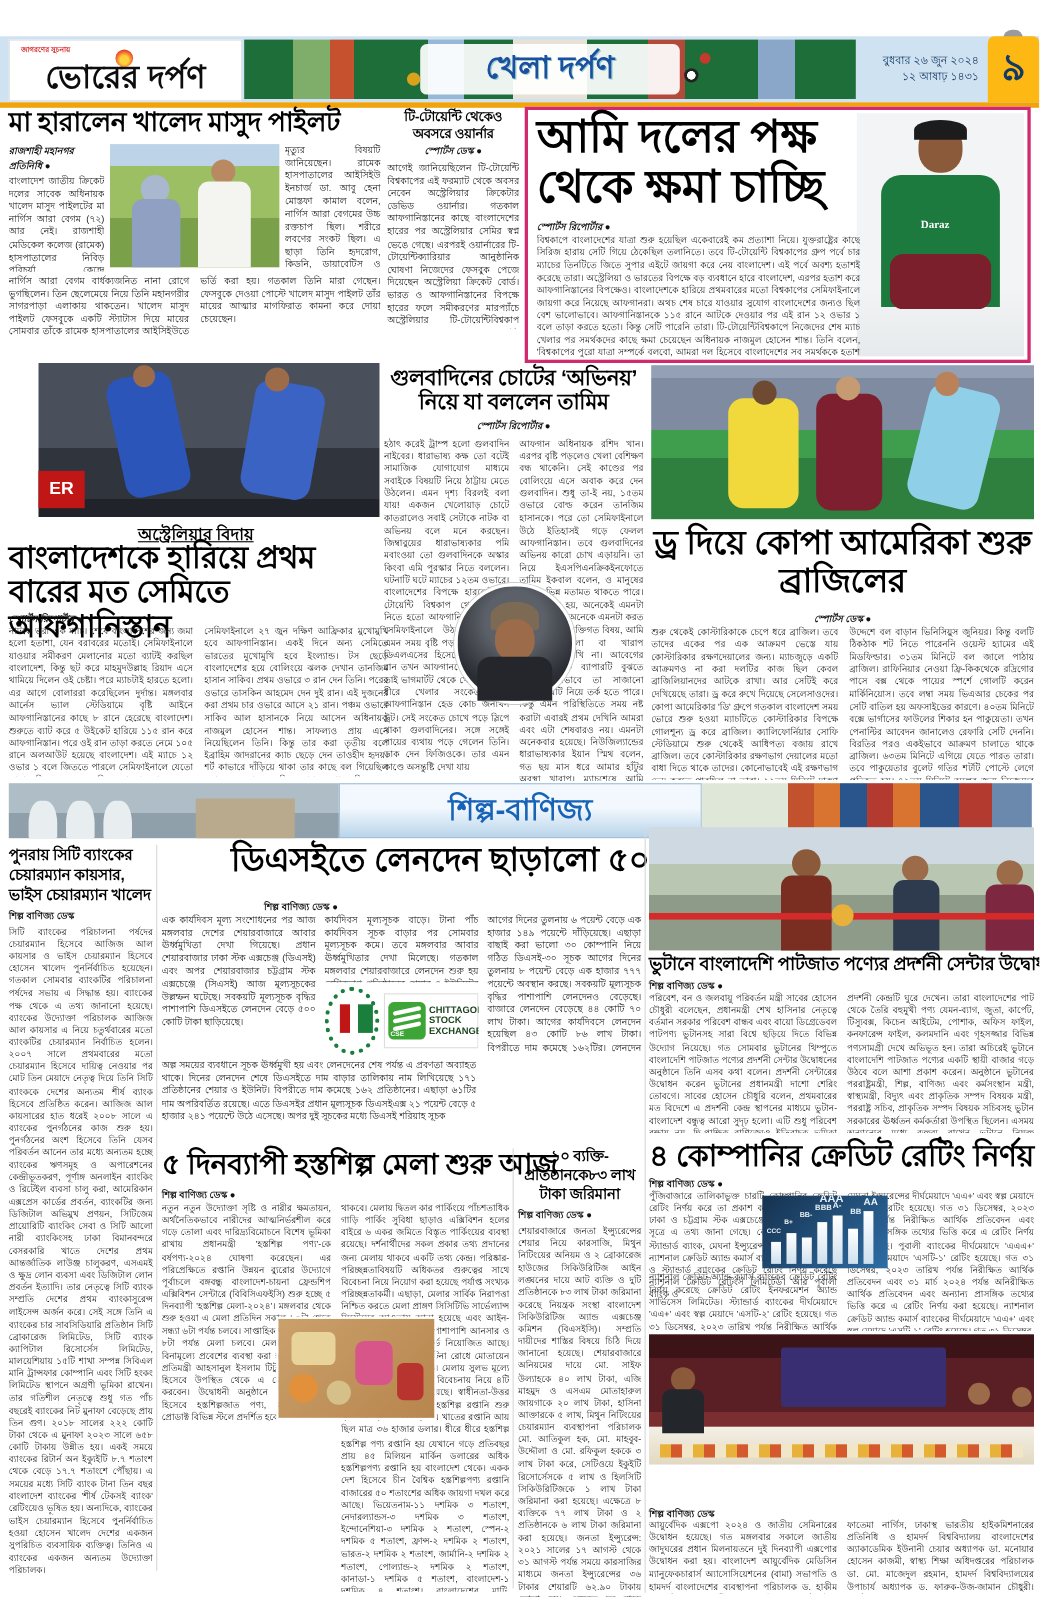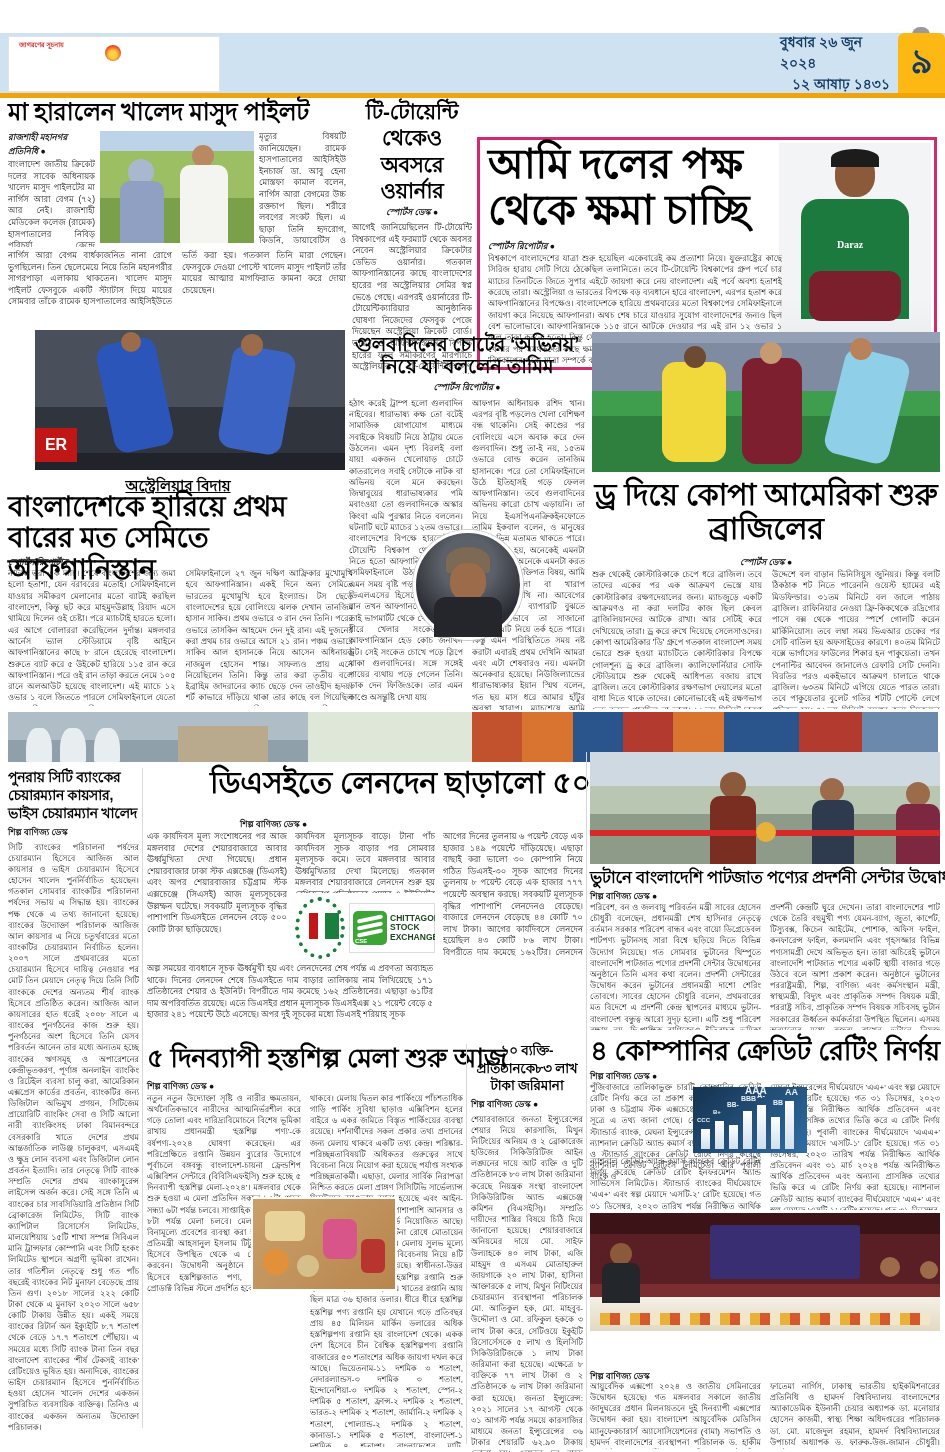--- a/index.html
+++ b/index.html
@@ -19,38 +19,38 @@
   #logo-box{left:8px;top:3px;width:210px;height:54px;background:#fff;border:1px solid #e3e3e3;}
   #logo-slogan{left:10px;top:3px;font-size:6.5px;color:#d21f1f;font-weight:bold;}
   #logo-title{left:8px;top:10px;width:194px;font-size:29px;font-weight:900;color:#0d0d0d;text-align:center;}
   #logo-sun{left:96px;top:8px;width:16px;height:16px;border-radius:50%;background:radial-gradient(circle at 50% 60%, #ffd23d 30%, #e8442a 70%);}
   #banner{left:222px;top:3px;width:556px;height:54px;background:
      linear-gradient(90deg,#1d6e38 0 8%, #7fae6a 8% 14%, #c5512e 14% 18%, #1d6e38 18% 30%, #96b7d8 30% 36%, #1d6e38 36% 44%, #e7e2d5 44% 56%, #1d6e38 56% 66%, #b44a3a 66% 72%, #1d6e38 72% 84%, #8aa7c9 84% 90%, #1d6e38 90% 100%);}
   #banner-panel{left:160px;top:4px;width:236px;height:46px;background:rgba(255,255,255,0.92);border-radius:6px;display:flex;align-items:center;justify-content:center;}
   #banner-title{font-size:28px;font-weight:900;color:#1b4fa0;text-shadow:1px 1px 0 #9cc;}
   .sport-dot{position:absolute;border-radius:50%;}
   #date-box{left:780px;top:3px;width:116px;height:54px;display:flex;flex-direction:column;justify-content:center;align-items:flex-end;padding-right:6px;box-sizing:border-box;}
-  .date-line{font-size:14px;color:#123a63;font-weight:bold;line-height:1.5;}
+  .date-line{font-size:10px;color:#123a63;font-weight:normal;line-height:1.5;}
   #pageno-box{left:898px;top:0px;width:47px;height:60px;background:#fdb813;border-radius:6px 6px 0 0;display:flex;align-items:center;justify-content:center;}
   #pageno-curl{left:912px;top:-6px;width:18px;height:10px;background:#9a9a9a;border-radius:8px 8px 0 0;}
   #pageno{font-size:34px;font-weight:900;color:#123a63;}
   #orange-rule{left:0;top:93px;width:945px;height:5px;background:#f0a30a;}
   
   .photo{background:#ddd;}
   #photo-pilot{background:linear-gradient(180deg,#bcd3e8 0 18%,#9dbf63 18% 60%,#7aa04a 60% 100%);}
   .fig{position:absolute;}
   #photo-afg{background:linear-gradient(180deg,#4a505b 0 55%,#30343d 55% 88%,#202329 88% 100%);}
   #afg-red{left:0;bottom:8px;width:42px;height:34px;background:#c11616;color:#fff;font-weight:900;font-size:16px;display:flex;align-items:center;justify-content:center;}
   #photo-copa{background:linear-gradient(180deg,#93a0b5 0 8%,#7f8ba0 8% 42%,#3f9e4e 42% 60%,#2f7f3e 60% 100%);}
   #photo-ribbon{background:linear-gradient(180deg,#cfd9e2 0 30%,#b9c7b2 30% 55%,#8d9b88 55% 100%);}
   #photo-conf{background:linear-gradient(180deg,#3c1418 0 18%,#5a1f24 18% 60%,#7a2e30 60% 100%);}
   #photo-craft{background:linear-gradient(135deg,#caa06a,#b8854e);}
   #photo-tamim{border-radius:50%;background:radial-gradient(circle at 50% 30%,#5c6068 0 30%,#2a2d33 70%);border:3px solid #fff;box-shadow:0 0 0 1px #c9c9c9;}
   
-  #main-box{left:477px;top:97px;width:460px;height:233px;border:3px solid #d12a6e;box-sizing:border-box;background:#fff;margin-top:40px;}
+  #main-box{left:477px;top:97px;width:460px;height:233px;border:3px solid #d12a6e;box-sizing:border-box;background:#fff;}
   #main-headline{left:8px;top:2px;width:296px;font-size:41px;}
   #main-photo{right:3px;top:3px;width:152px;height:221px;}
   
   #biz-banner{left:8px;top:712px;width:930px;height:50px;display:flex;}
   #biz-left{width:300px;height:50px;background:linear-gradient(180deg,#aebdc6 0 55%,#8fa0ab 55% 100%);position:relative;}
   .tower{position:absolute;bottom:0;width:26px;height:34px;background:#e8edf0;border-radius:40% 40% 6% 6%/60% 60% 4% 4%;}
   #biz-center{width:330px;height:50px;background:linear-gradient(180deg,#f2f8fd 0 45%,#b9d4ea 100%);display:flex;align-items:center;justify-content:center;border:1px solid #9cbcd8;box-sizing:border-box;}
   #biz-title{font-size:27px;font-weight:900;color:#1763b8;}
   #biz-right{flex:1;height:50px;background:
     linear-gradient(90deg,#dfe8d8 0 26%, #c2512e 26% 34%, #d8742f 34% 42%, #29558c 42% 50%, #b23a2e 50% 58%, #d8742f 58% 66%, #29558c 66% 78%, #b23a2e 78% 88%, #6b89ad 88% 100%);}
@@ -70,20 +70,29 @@
 </style>
 </head>
 <body>
 
 <div id="page">
 
   <div class="abs" id="masthead">
     <div class="abs" id="logo-box">
       <div class="abs" id="logo-slogan">জাগরণের সূচনায়</div>
       <div class="abs" id="logo-sun"></div>
+      <div class="abs" id="logo-title">ভোরের দর্পণ</div>
+    </div>
+    <div class="abs" id="banner">
+      <div class="abs" id="banner-panel">
+        <span id="banner-title">খেলা দর্পণ</span>
+      </div>
+      <div class="sport-dot" style="left:148px;top:30px;width:12px;height:12px;background:#d8a31a;"></div>
+      <div class="sport-dot" style="left:400px;top:26px;width:13px;height:13px;background:radial-gradient(circle,#fff 40%,#222 45%);"></div>
+      <div class="sport-dot" style="left:414px;top:12px;width:10px;height:10px;background:#c23b2e;"></div>
     </div>
     <div class="abs" id="date-box">
       <span class="date-line">বুধবার ২৬ জুন ২০২৪</span>
       <span class="date-line">১২ আষাঢ় ১৪৩১</span>
     </div>
     <div class="abs" id="pageno-curl"></div>
     <div class="abs" id="pageno-box">
       <span id="pageno">৯</span>
     </div>
   </div>
@@ -101,21 +110,21 @@
       <div class="fig" style="left:92px;top:14px;width:22px;height:22px;border-radius:50%;background:#b98a62;"></div>
       <div class="fig" style="left:80px;top:34px;width:48px;height:78px;border-radius:10px 10px 0 0;background:#f4f4f0;"></div>
     </div>
     <div style="width:88px;" class="clip">
       <div class="body-txt jus clip" style="height:116px;">মৃত্যুর বিষয়টি জানিয়েছেন। রামেক হাসপাতালের আইসিইউ ইনচার্জ ডা. আবু হেনা মোস্তফা কামাল বলেন, নার্গিস আরা বেগমের উচ্চ রক্তচাপ ছিল। শরীরে লবণের সংকট ছিল। এ ছাড়া তিনি হৃদরোগ, কিডনি, ডায়াবেটিস ও থাইরয়েডের সমস্যায় ভুগছিলেন। এসব জটিলতা নিয়ে গতকাল</div>
     </div>
   </div>
   <div class="abs body-txt jus cols2 clip" style="left:8px;top:250px;width:338px;height:76px;">নার্গিস আরা বেগম বার্ধক্যজনিত নানা রোগে ভুগছিলেন। তিন ছেলেমেয়ে নিয়ে তিনি মহানগরীর সাগরপাড়া এলাকায় থাকতেন। খালেদ মাসুদ পাইলট ফেসবুকে একটি স্ট্যাটাস দিয়ে মায়ের সোমবার তাঁকে রামেক হাসপাতালের আইসিইউতে ভর্তি করা হয়। গতকাল তিনি মারা গেছেন। ফেসবুকে দেওয়া পোস্টে খালেদ মাসুদ পাইলট তাঁর মায়ের আত্মার মাগফিরাত কামনা করে দোয়া চেয়েছেন।</div>
 
   <div class="abs" style="left:352px;top:99px;width:120px;">
-    <div class="headline ctr" style="font-size:21px;line-height:1.25;">টি-টোয়েন্টি থেকেও অবসরে ওয়ার্নার</div>
+    <div class="headline ctr" style="font-size:12px;line-height:1.25;">টি-টোয়েন্টি থেকেও অবসরে ওয়ার্নার</div>
     <div class="byline ctr" style="margin-top:2px;">স্পোর্টস ডেস্ক ●</div>
     <div class="body-txt jus clip" style="height:152px;margin-top:2px;">আগেই জানিয়েছিলেন টি-টোয়েন্টি বিশ্বকাপের এই ফরম্যাট থেকে অবসর নেবেন অস্ট্রেলিয়ার ক্রিকেটার ডেভিড ওয়ার্নার। গতকাল আফগানিস্তানের কাছে বাংলাদেশের হারের পর অস্ট্রেলিয়ার সেমির স্বপ্ন ভেঙে গেছে। এরপরই ওয়ার্নারের টি-টোয়েন্টিক্যারিয়ার আনুষ্ঠানিক ঘোষণা নিজেদের ফেসবুক পেজে দিয়েছেন অস্ট্রেলিয়া ক্রিকেট বোর্ড। ভারত ও আফগানিস্তানের বিপক্ষে হারের ফলে সমীকরণের মারপ্যাঁচে অস্ট্রেলিয়ার টি-টোয়েন্টিবিশ্বকাপ যাত্রা শেষ হয়েছে সুপার এইট থেকেই। তাই ভারতের বিপক্ষে ম্যাচই ডেভিড ওয়ার্নারের খেলা শেষ আন্তর্জাতিক টি-টোয়েন্টিম্যাচ হয়ে থাকলো। গত গ্রীষ্মে টেস্ট ক্রিকেটকে বিদায় বলা ডেভিড ওয়ার্নার ওয়ানডে থেকে অবসর নিয়েছেন।</div>
   </div>
 
   <div class="abs" id="main-box">
     <div class="abs headline" id="main-headline">আমি দলের পক্ষ থেকে ক্ষমা চাচ্ছি</div>
     <div class="abs photo" id="main-photo" id2="photo-shanto" style="background:linear-gradient(180deg,#f2f4f5 0 70%,#e7eaec 100%);font-family:Liberation Serif, serif;">
       <div class="fig" style="left:56px;top:10px;width:40px;height:44px;border-radius:45%;background:#8a5a3b;"></div>
       <div class="fig" style="left:52px;top:6px;width:48px;height:18px;border-radius:50% 50% 0 0;background:#1c1c1c;"></div>
       <div class="fig" style="left:22px;top:56px;width:108px;height:120px;border-radius:18px 18px 0 0;background:#1d7a3f;"></div>
@@ -171,20 +180,23 @@
     <div class="body-txt jus clip" style="width:170px;height:140px;font-size:8.2px;">শুরু থেকেই কোস্টারিকাকে চেপে ধরে ব্রাজিল। তবে তাদের একের পর এক আক্রমণ ভেস্তে যায় কোস্টারিকার রক্ষণদেয়ালের জন্য। ম্যাচজুড়ে একটি আক্রমণও না করা দলটির কাজ ছিল কেবল ব্রাজিলিয়ানদের আটকে রাখা। আর সেটিই করে দেখিয়েছে তারা। ড্র করে রুখে দিয়েছে সেলেসাওদের। কোপা আমেরিকার 'ডি' গ্রুপে গতকাল বাংলাদেশ সময় ভোরে শুরু হওয়া ম্যাচটিতে কোস্টারিকার বিপক্ষে গোলশূন্য ড্র করে ব্রাজিল। ক্যালিফোর্নিয়ার সোফি স্টেডিয়ামে শুরু থেকেই আধিপত্য বজায় রাখে ব্রাজিল। তবে কোস্টারিকার রক্ষণভাগ দেয়ালের মতো বাধা দিতে থাকে তাদের। কোনোভাবেই এই রক্ষণভাগ ভেদ করতে পারছিল না তারা। ২২তম মিনিটে দারুণ এক সুযোগ পায় লুকাস পাকুয়েতা। বাঁ দিক থেকে প্রতিআক্রমণে গিয়ে তার</div>
     <div class="body-txt jus clip" style="width:168px;height:140px;font-size:8.2px;">উদ্দেশে বল বাড়ান ভিনিসিয়ুস জুনিয়র। কিন্তু বলটি ঠিকঠাক শট নিতে পারেননি ওয়েস্ট হ্যামের এই মিডফিল্ডার। ৩১তম মিনিটে বল জালে পাঠায় ব্রাজিল। রাফিনিয়ার নেওয়া ফ্রি-কিকথেকে রদ্রিগোর পাসে বক্স থেকে পায়ের স্পর্শে গোলটি করেন মার্কিনিয়োস। তবে লম্বা সময় ভিএআর চেকের পর সেটি বাতিল হয় অফসাইডের কারণে। ৪০তম মিনিটে বক্সে ভার্গাসের ফাউলের শিকার হন পাকুয়েতা। তখন পেনাল্টির আবেদন জানালেও রেফারি সেটি দেননি। বিরতির পরও একইভাবে আক্রমণ চালাতে থাকে ব্রাজিল। ৬৩তম মিনিটে এগিয়ে যেতে পারত তারা। তবে পাকুয়েতার বুলেট গতির শটটি পোস্টে লেগে প্রতিহত হয়। ৭২তম মিনিটে অল্পের জন্য নিজেদের জালে ছেয়ে বল পাঠাননি কোস্টারিকান ডিফেন্ডার ডুইয়েরা। ৭৯তম মিনিটে এগিয়ে যেতে পারত ব্রাজিল। সতীর্থের ক্রস বক্স থেকে দুর্দান্ত এক শট নেন আরানা।</div>
   </div>
 
   <div class="abs" id="biz-banner">
     <div id="biz-left">
       <div class="tower" style="left:18px;"></div>
       <div class="tower" style="left:52px;"></div>
       <div class="tower" style="left:86px;"></div>
       <div class="fig" style="left:170px;bottom:0;width:90px;height:36px;background:#b9a98d;"></div>
+    </div>
+    <div id="biz-center">
+      <span id="biz-title">শিল্প-বাণিজ্য</span>
     </div>
     <div id="biz-right"></div>
   </div>
 
   <div class="abs" style="left:8px;top:768px;width:131px;">
     <div class="headline" style="font-size:14px;line-height:1.3;">পুনরায় সিটি ব্যাংকের চেয়ারম্যান কায়সার, ভাইস চেয়ারম্যান খালেদ</div>
     <div class="byline" style="margin-top:3px;font-style:normal;">শিল্প বাণিজ্য ডেস্ক</div>
     <div class="body-txt jus clip" style="height:595px;margin-top:2px;font-size:8.1px;">সিটি ব্যাংকের পরিচালনা পর্ষদের চেয়ারম্যান হিসেবে আজিজ আল কায়সার ও ভাইস চেয়ারম্যান হিসেবে হোসেন খালেদ পুনর্নির্বাচিত হয়েছেন। গতকাল সোমবার ব্যাংকটির পরিচালনা পর্ষদের সভায় এ সিদ্ধান্ত হয়। ব্যাংকের পক্ষ থেকে এ তথ্য জানানো হয়েছে। ব্যাংকের উদ্যোক্তা পরিচালক আজিজ আল কায়সার এ নিয়ে চতুর্থবারের মতো ব্যাংকটির চেয়ারম্যান নির্বাচিত হলেন। ২০০৭ সালে প্রথমবারের মতো চেয়ারম্যান হিসেবে দায়িত্ব নেওয়ার পর মোট তিন মেয়াদে নেতৃত্ব দিয়ে তিনি সিটি ব্যাংককে দেশের অন্যতম শীর্ষ ব্যাংক হিসেবে প্রতিষ্ঠিত করেন। আজিজ আল কায়সারের হাত ধরেই ২০০৮ সালে এ ব্যাংকের পুনর্গঠনের কাজ শুরু হয়। পুনর্গঠনের অংশ হিসেবে তিনি যেসব পরিবর্তন আনেন তার মধ্যে অন্যতম হচ্ছে ব্যাংকের ঋণসমূহ ও অপারেশনের কেন্দ্রীভূতকরণ, পূর্ণাঙ্গ অনলাইন ব্যাংকিং ও রিটেইল ব্যবসা চালু করা, আমেরিকান এক্সপ্রেস কার্ডের প্রবর্তন, ব্যাংকটির জন্য ডিজিটাল অভিমুখ প্রণয়ন, সিটিজেম প্রায়োরিটি ব্যাংকিং সেবা ও সিটি আলো নারী ব্যাংকিংসহ ঢাকা বিমানবন্দরে বেসরকারি খাতে দেশের প্রথম আন্তর্জাতিক লাউঞ্জ চালুকরণ, এসএমই ও ক্ষুদ্র লোন ব্যবসা এবং ডিজিটাল লোন প্রবর্তন ইত্যাদি। তার নেতৃত্বে সিটি ব্যাংক সম্প্রতি দেশের প্রথম ব্যাংকাসুরেন্স লাইসেন্স অর্জন করে। সেই সঙ্গে তিনি এ ব্যাংকের চার সাবসিডিয়ারি প্রতিষ্ঠান সিটি ব্রোকারেজ লিমিটেড, সিটি ব্যাংক ক্যাপিটাল রিসোর্সেস লিমিটেড, মালয়েশিয়ায় ১৫টি শাখা সম্পন্ন সিবিএল মানি ট্রান্সফার কোম্পানি এবং সিটি হংকং লিমিটেড স্থাপনে অগ্রণী ভূমিকা রাখেন। তার গতিশীল নেতৃত্বে শুধু গত পাঁচ বছরেই ব্যাংকের নিট মুনাফা বেড়েছে প্রায় তিন গুণ। ২০১৮ সালের ২২২ কোটি টাকা থেকে এ মুনাফা ২০২৩ সালে ৬৫৮ কোটি টাকায় উন্নীত হয়। একই সময়ে ব্যাংকের রিটার্ন অন ইক্যুইটি ৮.৭ শতাংশ থেকে বেড়ে ১৭.৭ শতাংশে পৌঁছায়। এ সময়ের মধ্যে সিটি ব্যাংক টানা তিন বছর বাংলাদেশ ব্যাংকের 'শীর্ষ টেকসই ব্যাংক' রেটিংয়েও ভূষিত হয়। অন্যদিকে, ব্যাংকের ভাইস চেয়ারম্যান হিসেবে পুনর্নির্বাচিত হওয়া হোসেন খালেদ দেশের একজন সুপরিচিত ব্যবসায়িক ব্যক্তিত্ব। তিনিও এ ব্যাংকের একজন অন্যতম উদ্যোক্তা পরিচালক।</div>
   </div>
   <div class="abs rule-v" style="left:142px;top:768px;height:660px;"></div>

